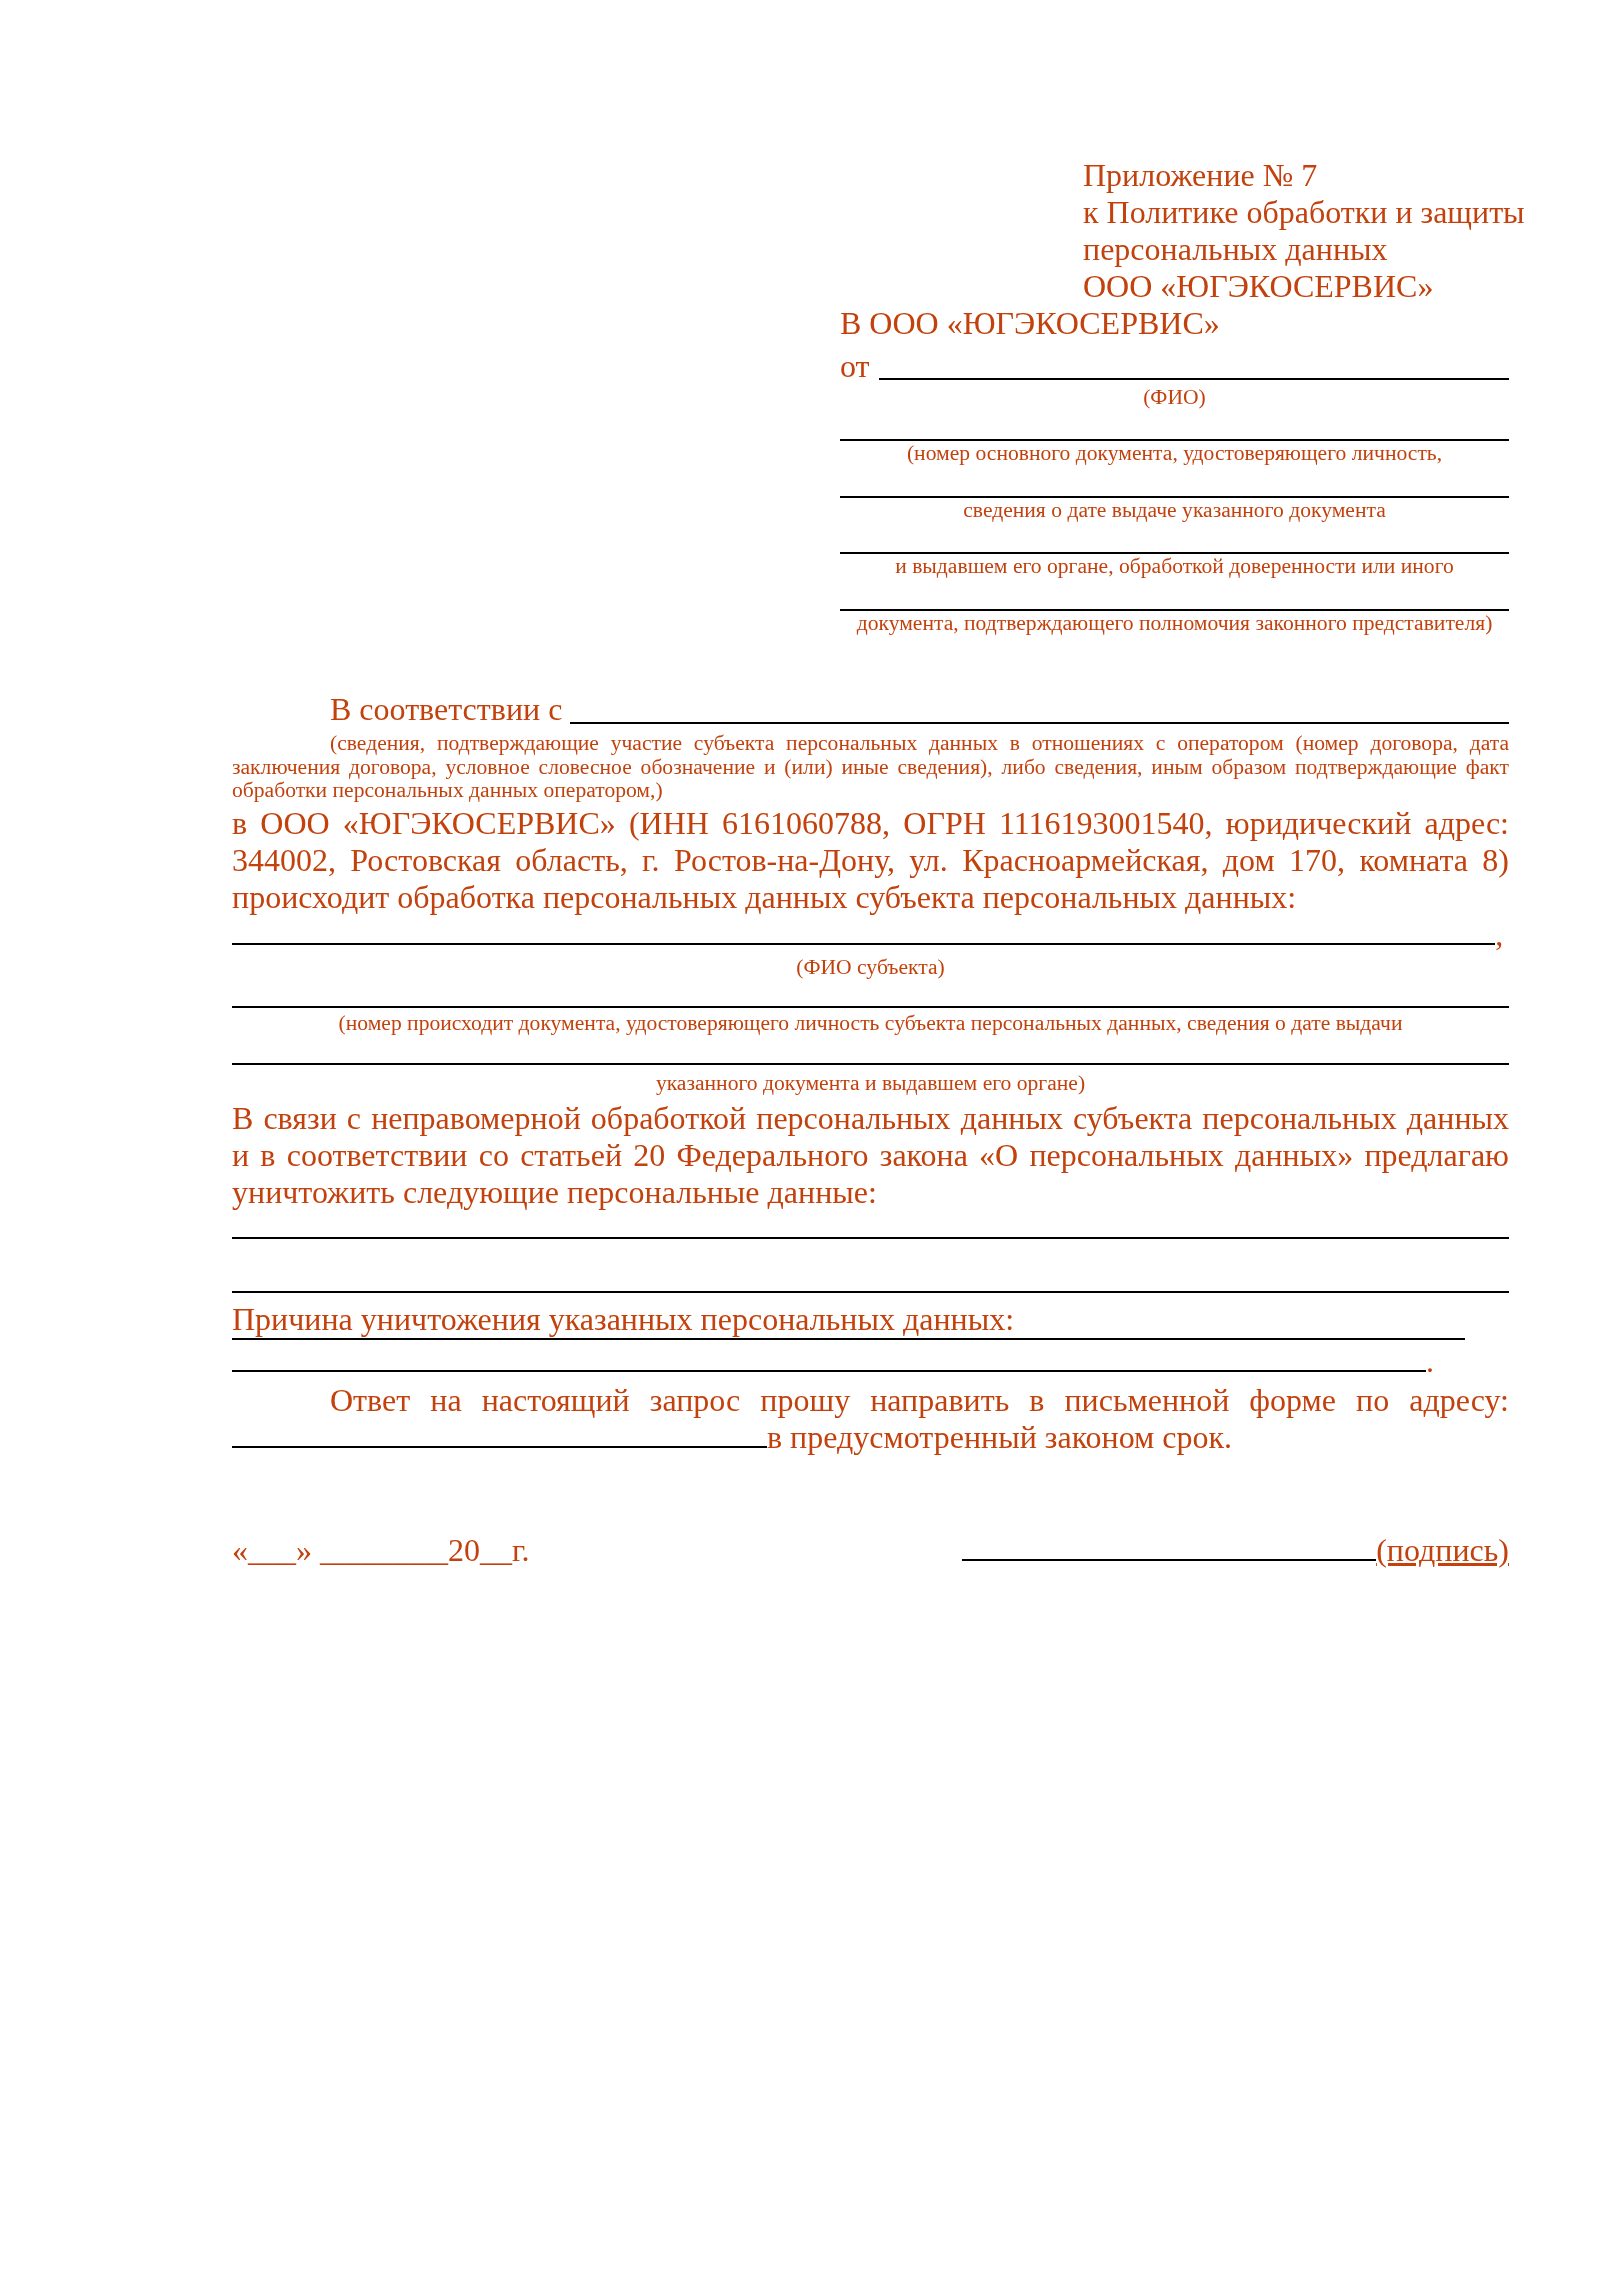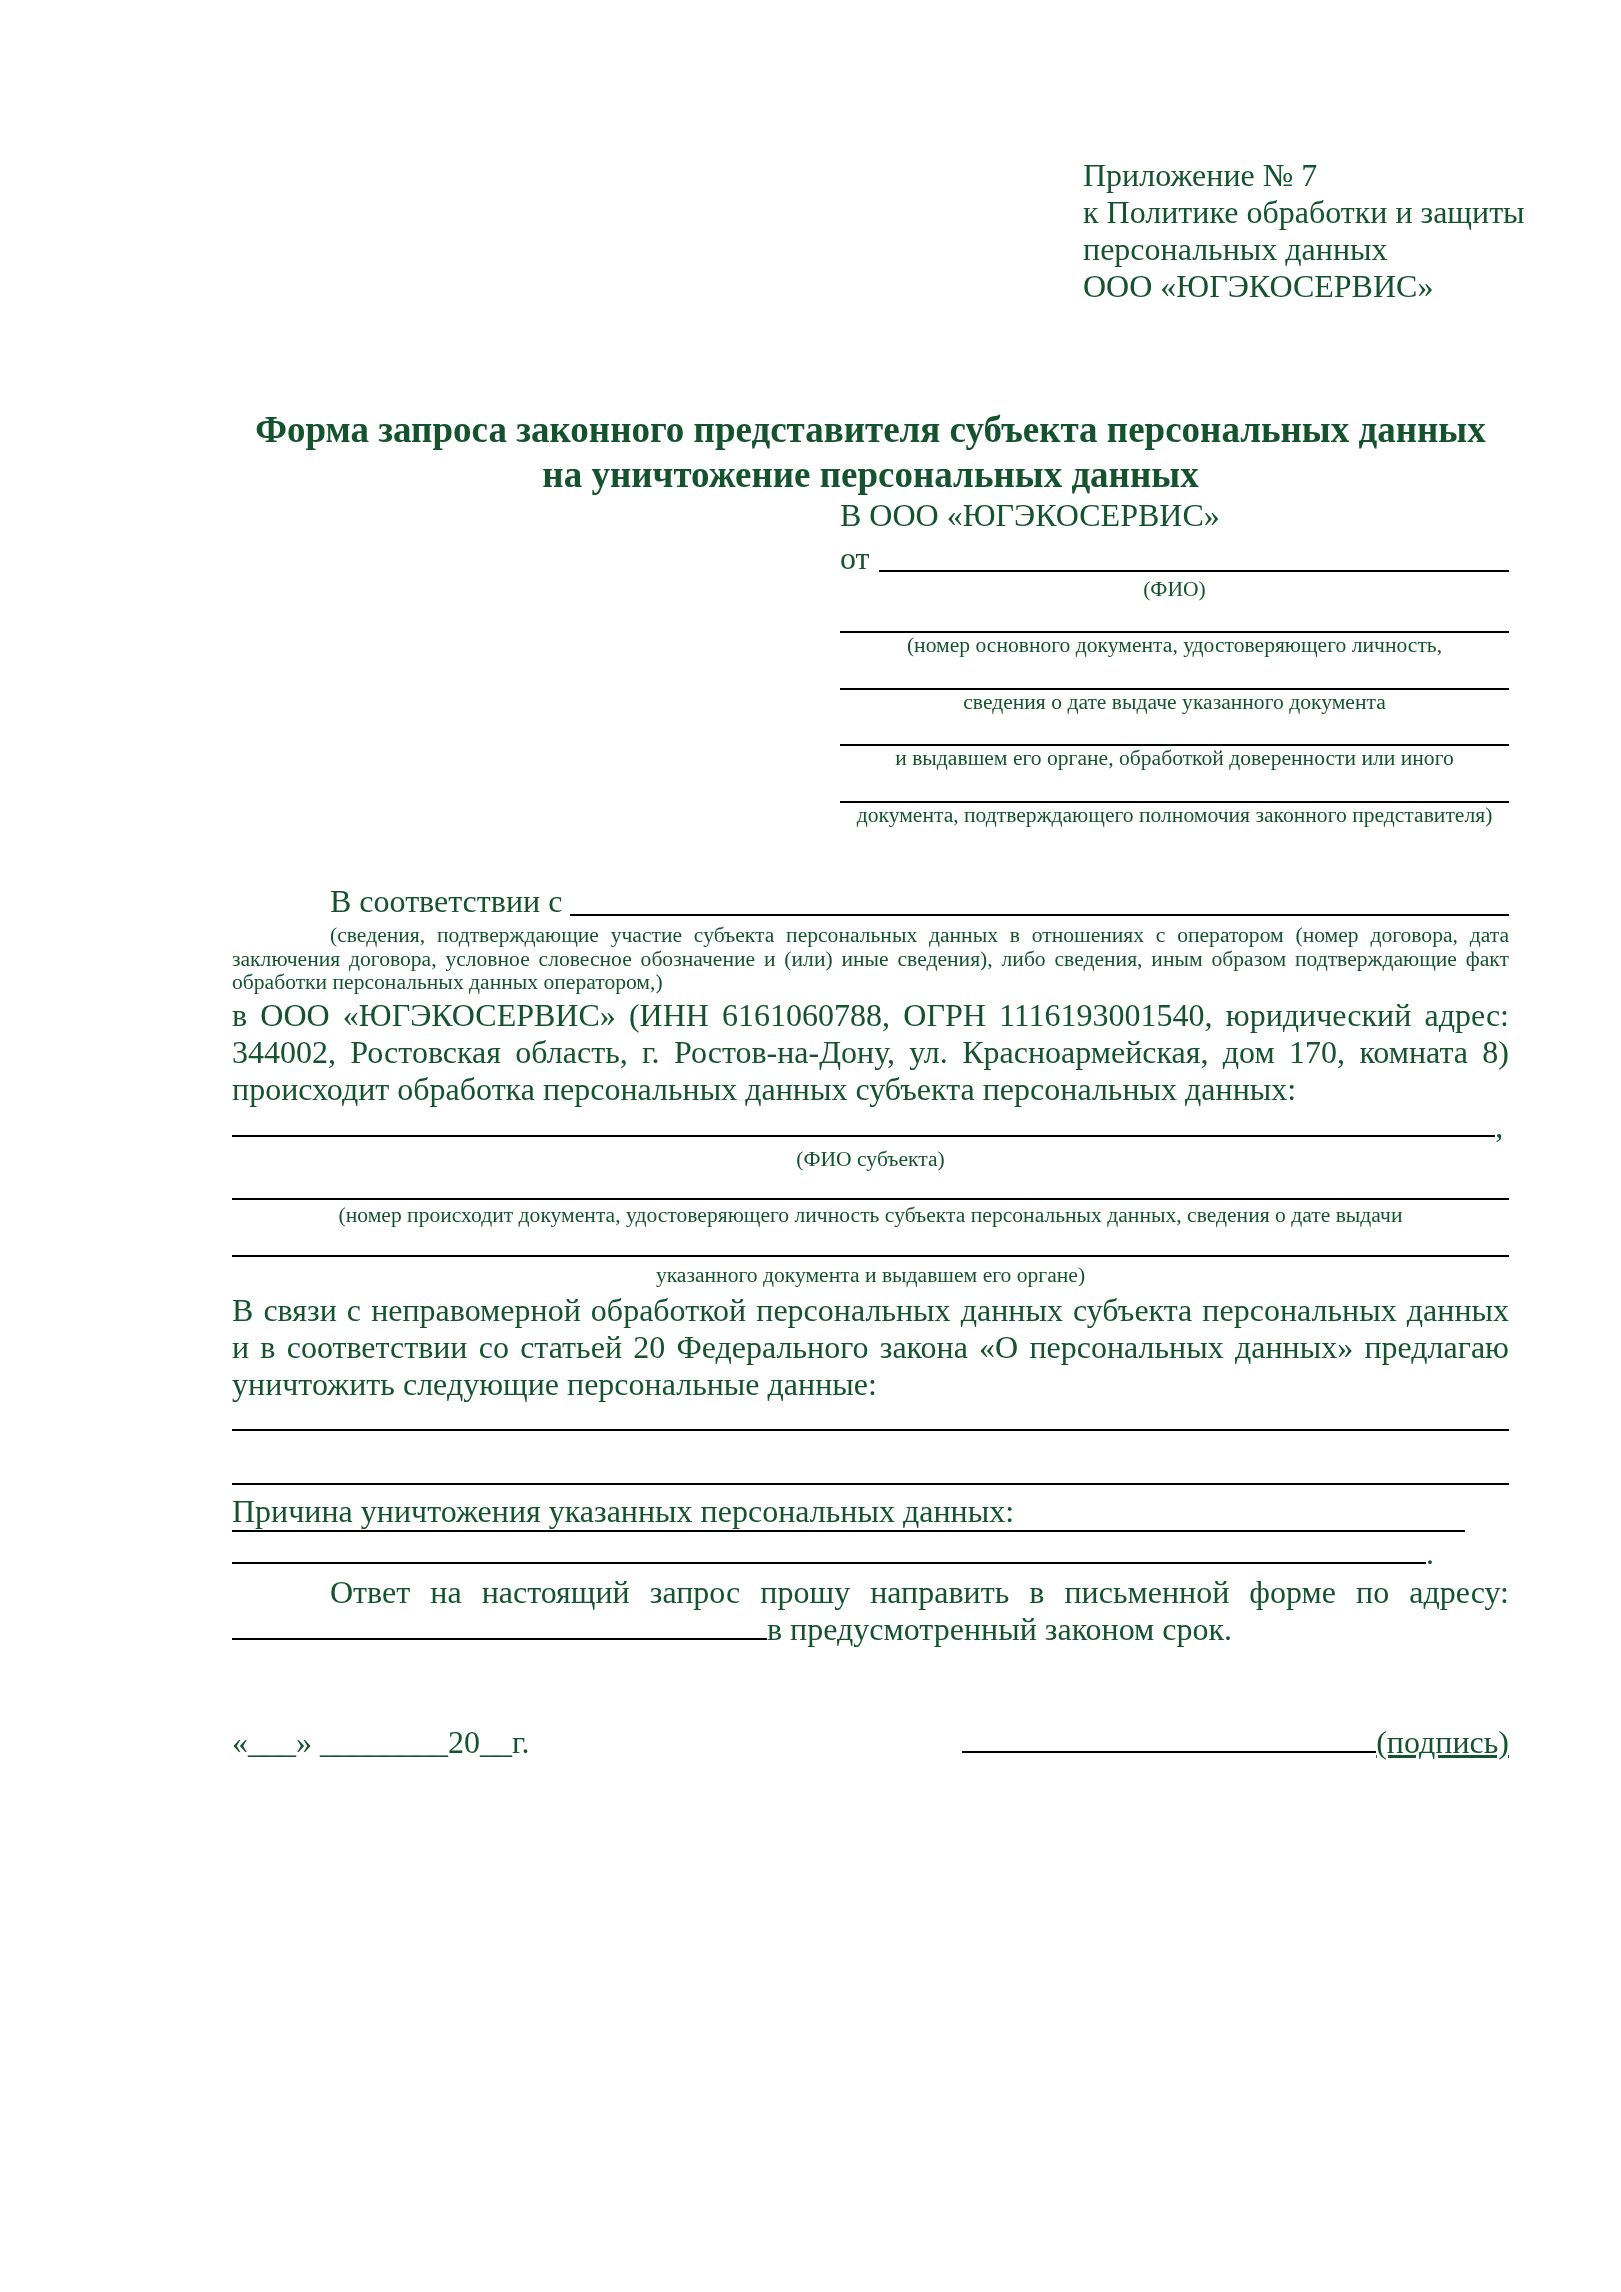--- a/index.html
+++ b/index.html
@@ -3,21 +3,21 @@
 <meta charset="utf-8">
 <style>
   * { margin: 0; padding: 0; box-sizing: border-box; }
   html, body { background: #888; }
   .page {
     position: relative;
     width: 1621px;
     height: 2293px;
     margin: 0 auto;
     background: #ffffff;
-    color: #14532d;
+    color: #c2410c;
     font-family: "Liberation Serif", "DejaVu Serif", serif;
     font-size: 32px;
     line-height: 37px;
     padding: 157px 112px 0 232px;
   }
 
   
   .doc-header { margin-left: 851px; }
   .doc-header div { white-space: nowrap; }
 
@@ -111,24 +111,20 @@
 
 <div class="page">
 
   <div class="doc-header">
     <div>Приложение № 7</div>
     <div>к Политике обработки и защиты</div>
     <div>персональных данных</div>
     <div>ООО «ЮГЭКОСЕРВИС»</div>
   </div>
 
-  <div class="doc-title">
-    <div>Форма запроса законного представителя субъекта персональных данных</div>
-    <div>на уничтожение персональных данных</div>
-  </div>
 
   <div class="addressee">
     <div>В ООО «ЮГЭКОСЕРВИС»</div>
     <div class="addr-from">
       <span class="addr-from-label">от</span>
       <span class="fill"></span>
     </div>
     <div class="small-caption">(ФИО)</div>
 
     <div class="addr-field">

